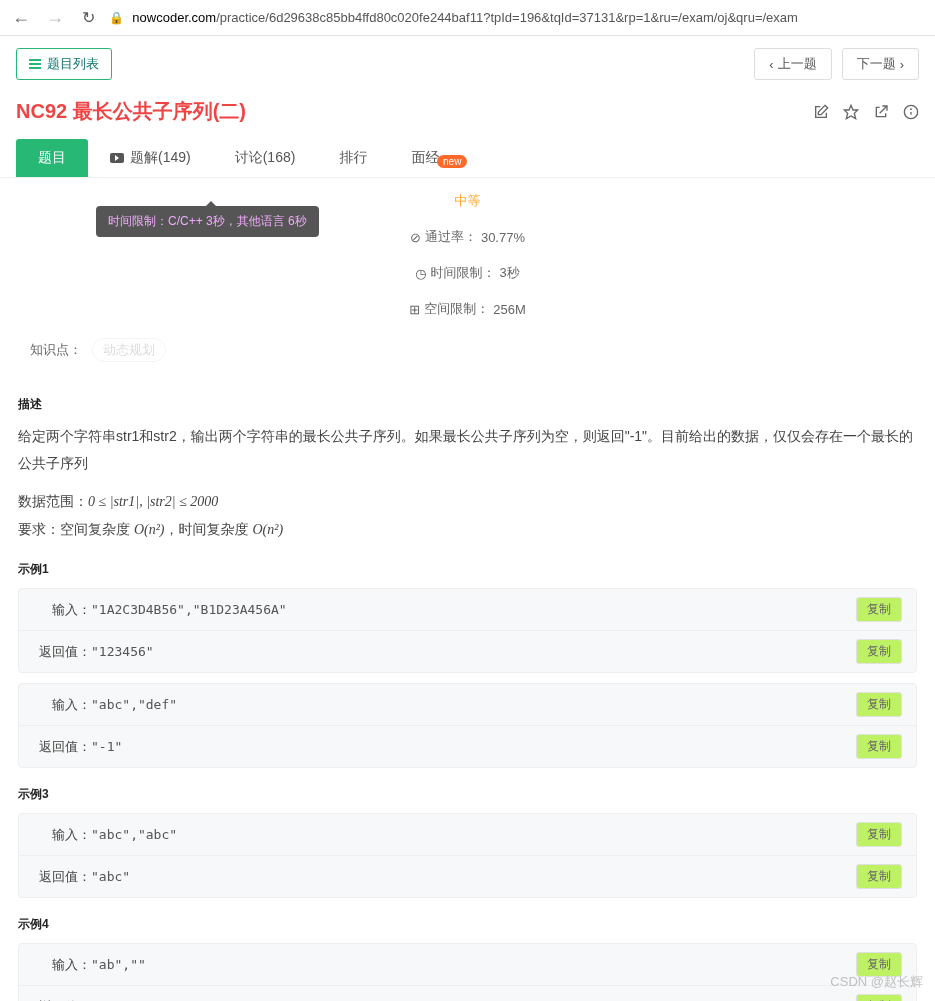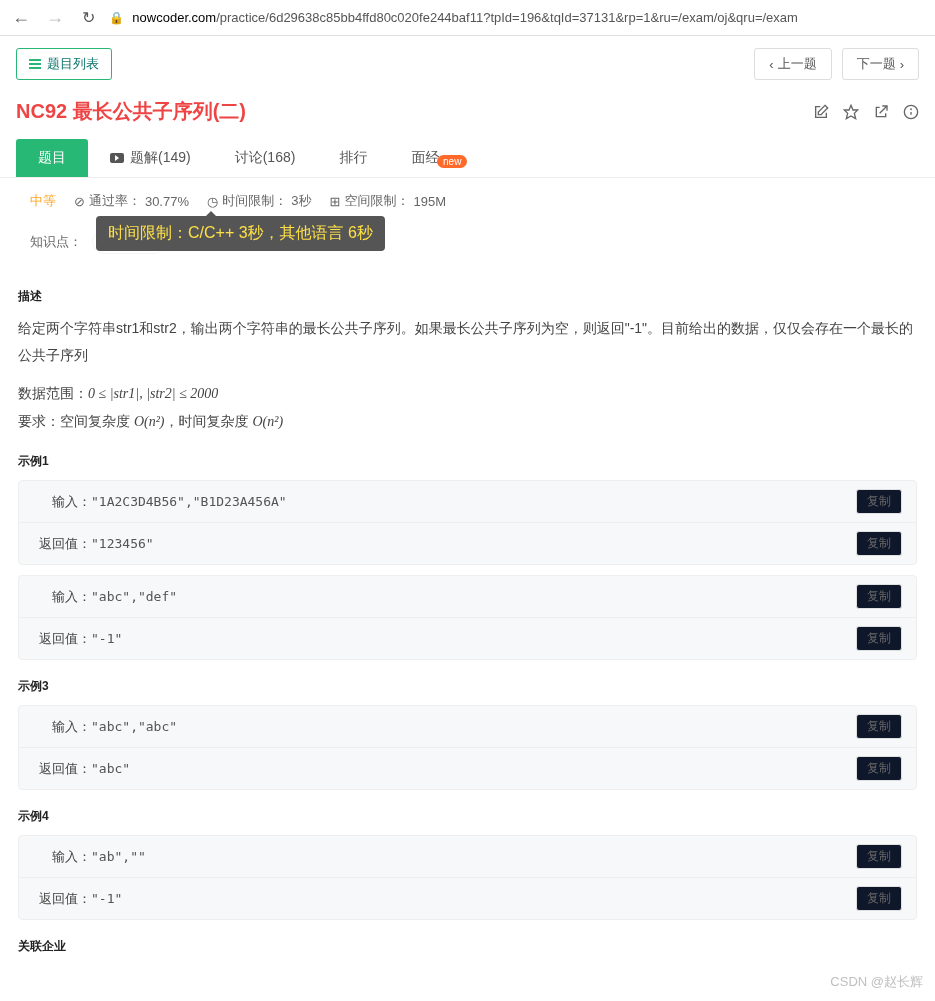--- a/index.html
+++ b/index.html
@@ -20,38 +20,38 @@
 .title-row { display: flex; justify-content: space-between; align-items: center; padding: 10px 16px 14px; }
 .title-row h1 { font-size: 20px; font-weight: 600; color: #ef4444; }
 .title-icons { display: flex; gap: 14px; color: #666; font-size: 16px; }
 .title-icons span { cursor: pointer; }
 .tabs { display: flex; align-items: center; padding: 0 16px; gap: 0; border-bottom: 1px solid #eee; position: relative; }
 .tab { padding: 10px 22px; font-size: 14px; color: #555; cursor: pointer; display: inline-flex; align-items: center; gap: 6px; position: relative; }
 .tab.active { background: #27b875; color: #fff; border-radius: 3px 3px 0 0; }
 .tab .yt { display:inline-block; width:14px; height:10px; background:#555; border-radius:2px; position:relative; }
 .tab .yt::after { content:''; position:absolute; left:5px; top:2px; border-left:4px solid #fff; border-top:3px solid transparent; border-bottom:3px solid transparent; }
 .badge-new { position: absolute; top: 16px; right: -6px; background: #ff6a2b; color: #fff; font-size: 10px; padding: 1px 6px; border-radius: 8px; }
-.meta-row { display: flex; align-items: center; gap: 18px; padding: 14px 30px; font-size: 13px; color: #666; position: relative; }
+.meta-row { display: flex; align-items: center; gap: 18px; padding: 14px 30px; font-size: 13px; color: #666; position: relative; flex-direction: column; }
 .difficulty { color: #ffa726; }
 .meta-item { display: inline-flex; align-items: center; gap: 4px; }
 .meta-icon { font-size: 13px; }
-.tooltip { position: absolute; left: 96px; top: 38px; background: #555; color: #fde047; font-size: 16px; padding: 7px 12px; border-radius: 4px; white-space: nowrap; z-index: 10; }
+.tooltip { position: absolute; left: 96px; top: 28px; background: #555; color: #f0abfc; font-size: 12px; padding: 7px 12px; border-radius: 4px; white-space: nowrap; z-index: 10; }
 .tooltip::before { content:''; position:absolute; top:-5px; left:110px; border-left:5px solid transparent; border-right:5px solid transparent; border-bottom:5px solid #555; }
 .knowledge-row { padding: 6px 30px 16px; font-size: 13px; color: #666; display: flex; align-items: center; gap: 10px; }
 .knowledge-tag { border: 1px solid #e0e0e0; padding: 2px 10px; border-radius: 12px; color: #999; opacity:.35; }
 .content { padding: 0 18px 24px; }
 .section-h { font-size: 12px; font-weight: 600; color: #222; margin: 18px 0 10px; }
 .desc-p { font-size: 14px; color: #444; line-height: 1.9; margin-bottom: 12px; }
 .math { font-family: "Times New Roman", serif; font-style: italic; }
 .example-box { background: #f7f8f9; border: 1px solid #eee; border-radius: 4px; margin-bottom: 10px; }
 .ex-row { display: flex; align-items: center; padding: 8px 14px; border-bottom: 1px solid #eee; }
 .ex-row:last-child { border-bottom: none; }
 .ex-label { font-size: 13px; color: #444; width: 58px; flex-shrink: 0; text-align: right; }
 .ex-val { font-family: Consolas, Monaco, monospace; font-size: 13px; color: #555; flex: 1; }
-.copy-btn { font-size: 12px; color: #666; background: #0f172a; border: 1px solid #e0e0e0; padding: 3px 10px; border-radius: 3px; cursor: pointer; }
+.copy-btn { font-size: 12px; color: #666; background: #bef264; border: 1px solid #e0e0e0; padding: 3px 10px; border-radius: 3px; cursor: pointer; }
 .watermark { position: fixed; bottom: 10px; right: 12px; color: #c0c0c0; font-size: 13px; }
 svg { display:block; }
 </style>
 </head>
 <body>
 
 <div class="browser-bar">
   <span class="nav-arrow">←</span>
   <span class="nav-arrow disabled">→</span>
   <span class="reload">↻</span>
@@ -137,21 +137,21 @@
       <span>30.77%</span>
     </span>
   <span class="meta-item">
       <span class="meta-icon">◷</span>
       <span>时间限制：</span>
       <span>3秒</span>
     </span>
   <span class="meta-item">
       <span class="meta-icon">⊞</span>
       <span>空间限制：</span>
-      <span>195M</span>
+      <span>256M</span>
     </span>
   <div class="tooltip">时间限制：C/C++ 3秒，其他语言 6秒</div>
 </div>
 
 <div class="knowledge-row">
   <span>知识点：</span>
   <span class="knowledge-tag">动态规划</span>
 </div>
 
 <div class="content">

